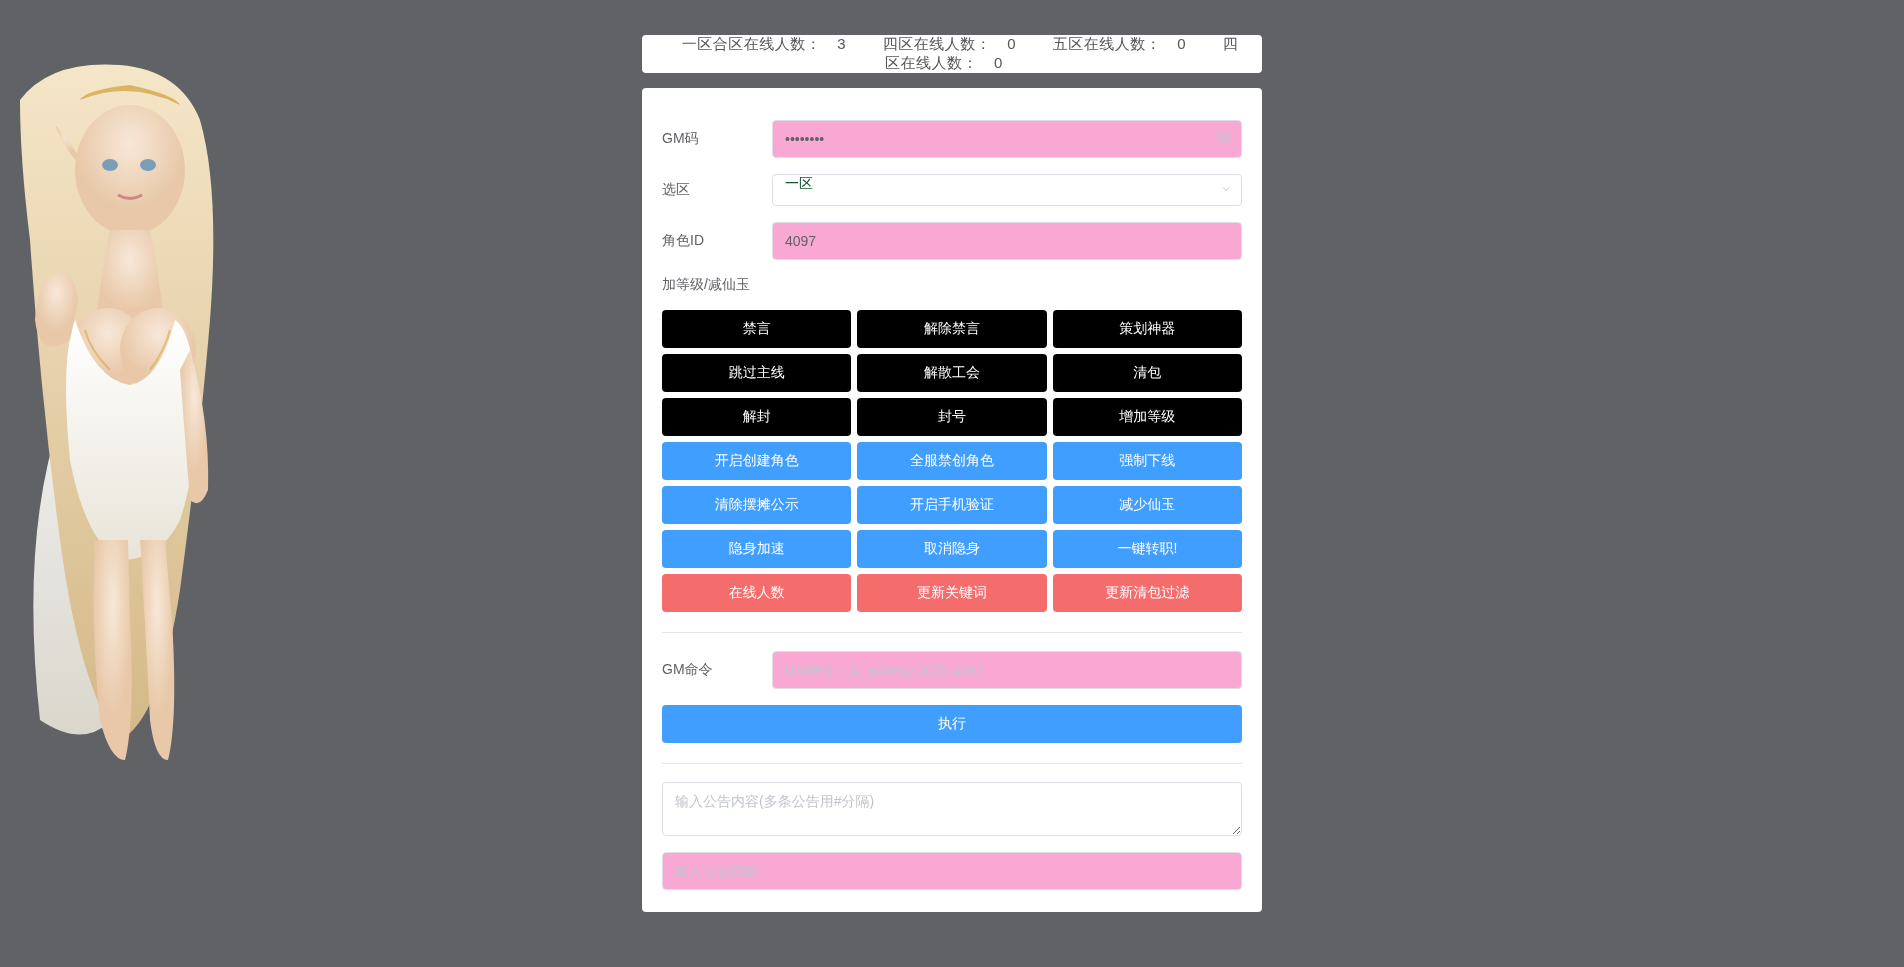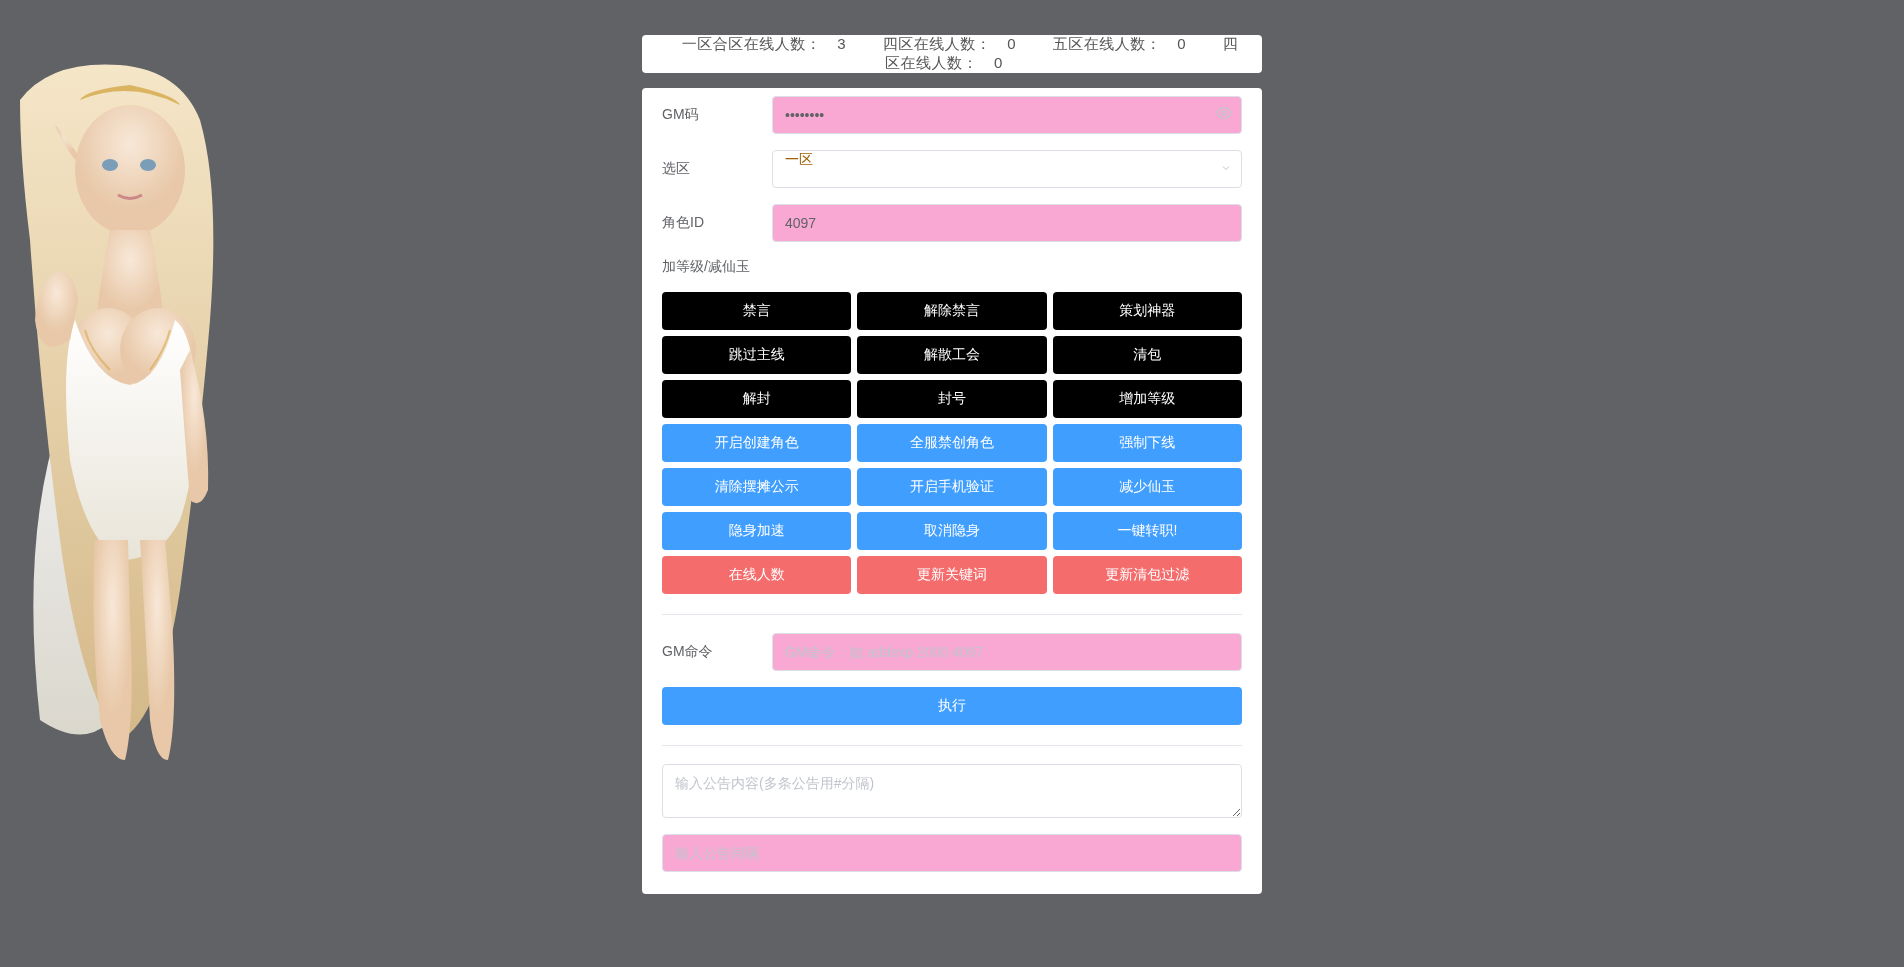--- a/index.html
+++ b/index.html
@@ -30,21 +30,21 @@
       margin-bottom: 15px;
       text-align: center;
       font-size: 15px;
       color: #555;
       letter-spacing: 0.5px;
     }
     .status-bar span { margin: 0 8px; }
     .panel {
       background: #fff;
       border-radius: 4px;
-      padding: 8px 20px 10px;
+      padding: 32px 20px 10px;
       margin-bottom: 20px;
     }
     .form-row {
       display: flex;
       align-items: center;
       margin-bottom: 16px;
     }
     .form-label {
       width: 110px;
       font-size: 14px;
@@ -62,26 +62,26 @@
       border: 1px solid #dcdfe6;
       border-radius: 4px;
       font-size: 14px;
       color: #606266;
       background: #f9a8d4;
       outline: none;
     }
     .form-control::placeholder { color: #c0c4cc; }
     .select-control {
       width: 100%;
-      height: 38px;
+      height: 32px;
       padding: 0 30px 0 12px;
       border: 1px solid #dcdfe6;
       border-radius: 4px;
       font-size: 14px;
-      color: #a16207;
+      color: #14532d;
       background: #fff;
       outline: none;
       appearance: none;
       cursor: pointer;
       font-family: Liberation Mono, monospace;
     }
     .select-arrow {
       position: absolute;
       right: 10px;
       top: 50%;

